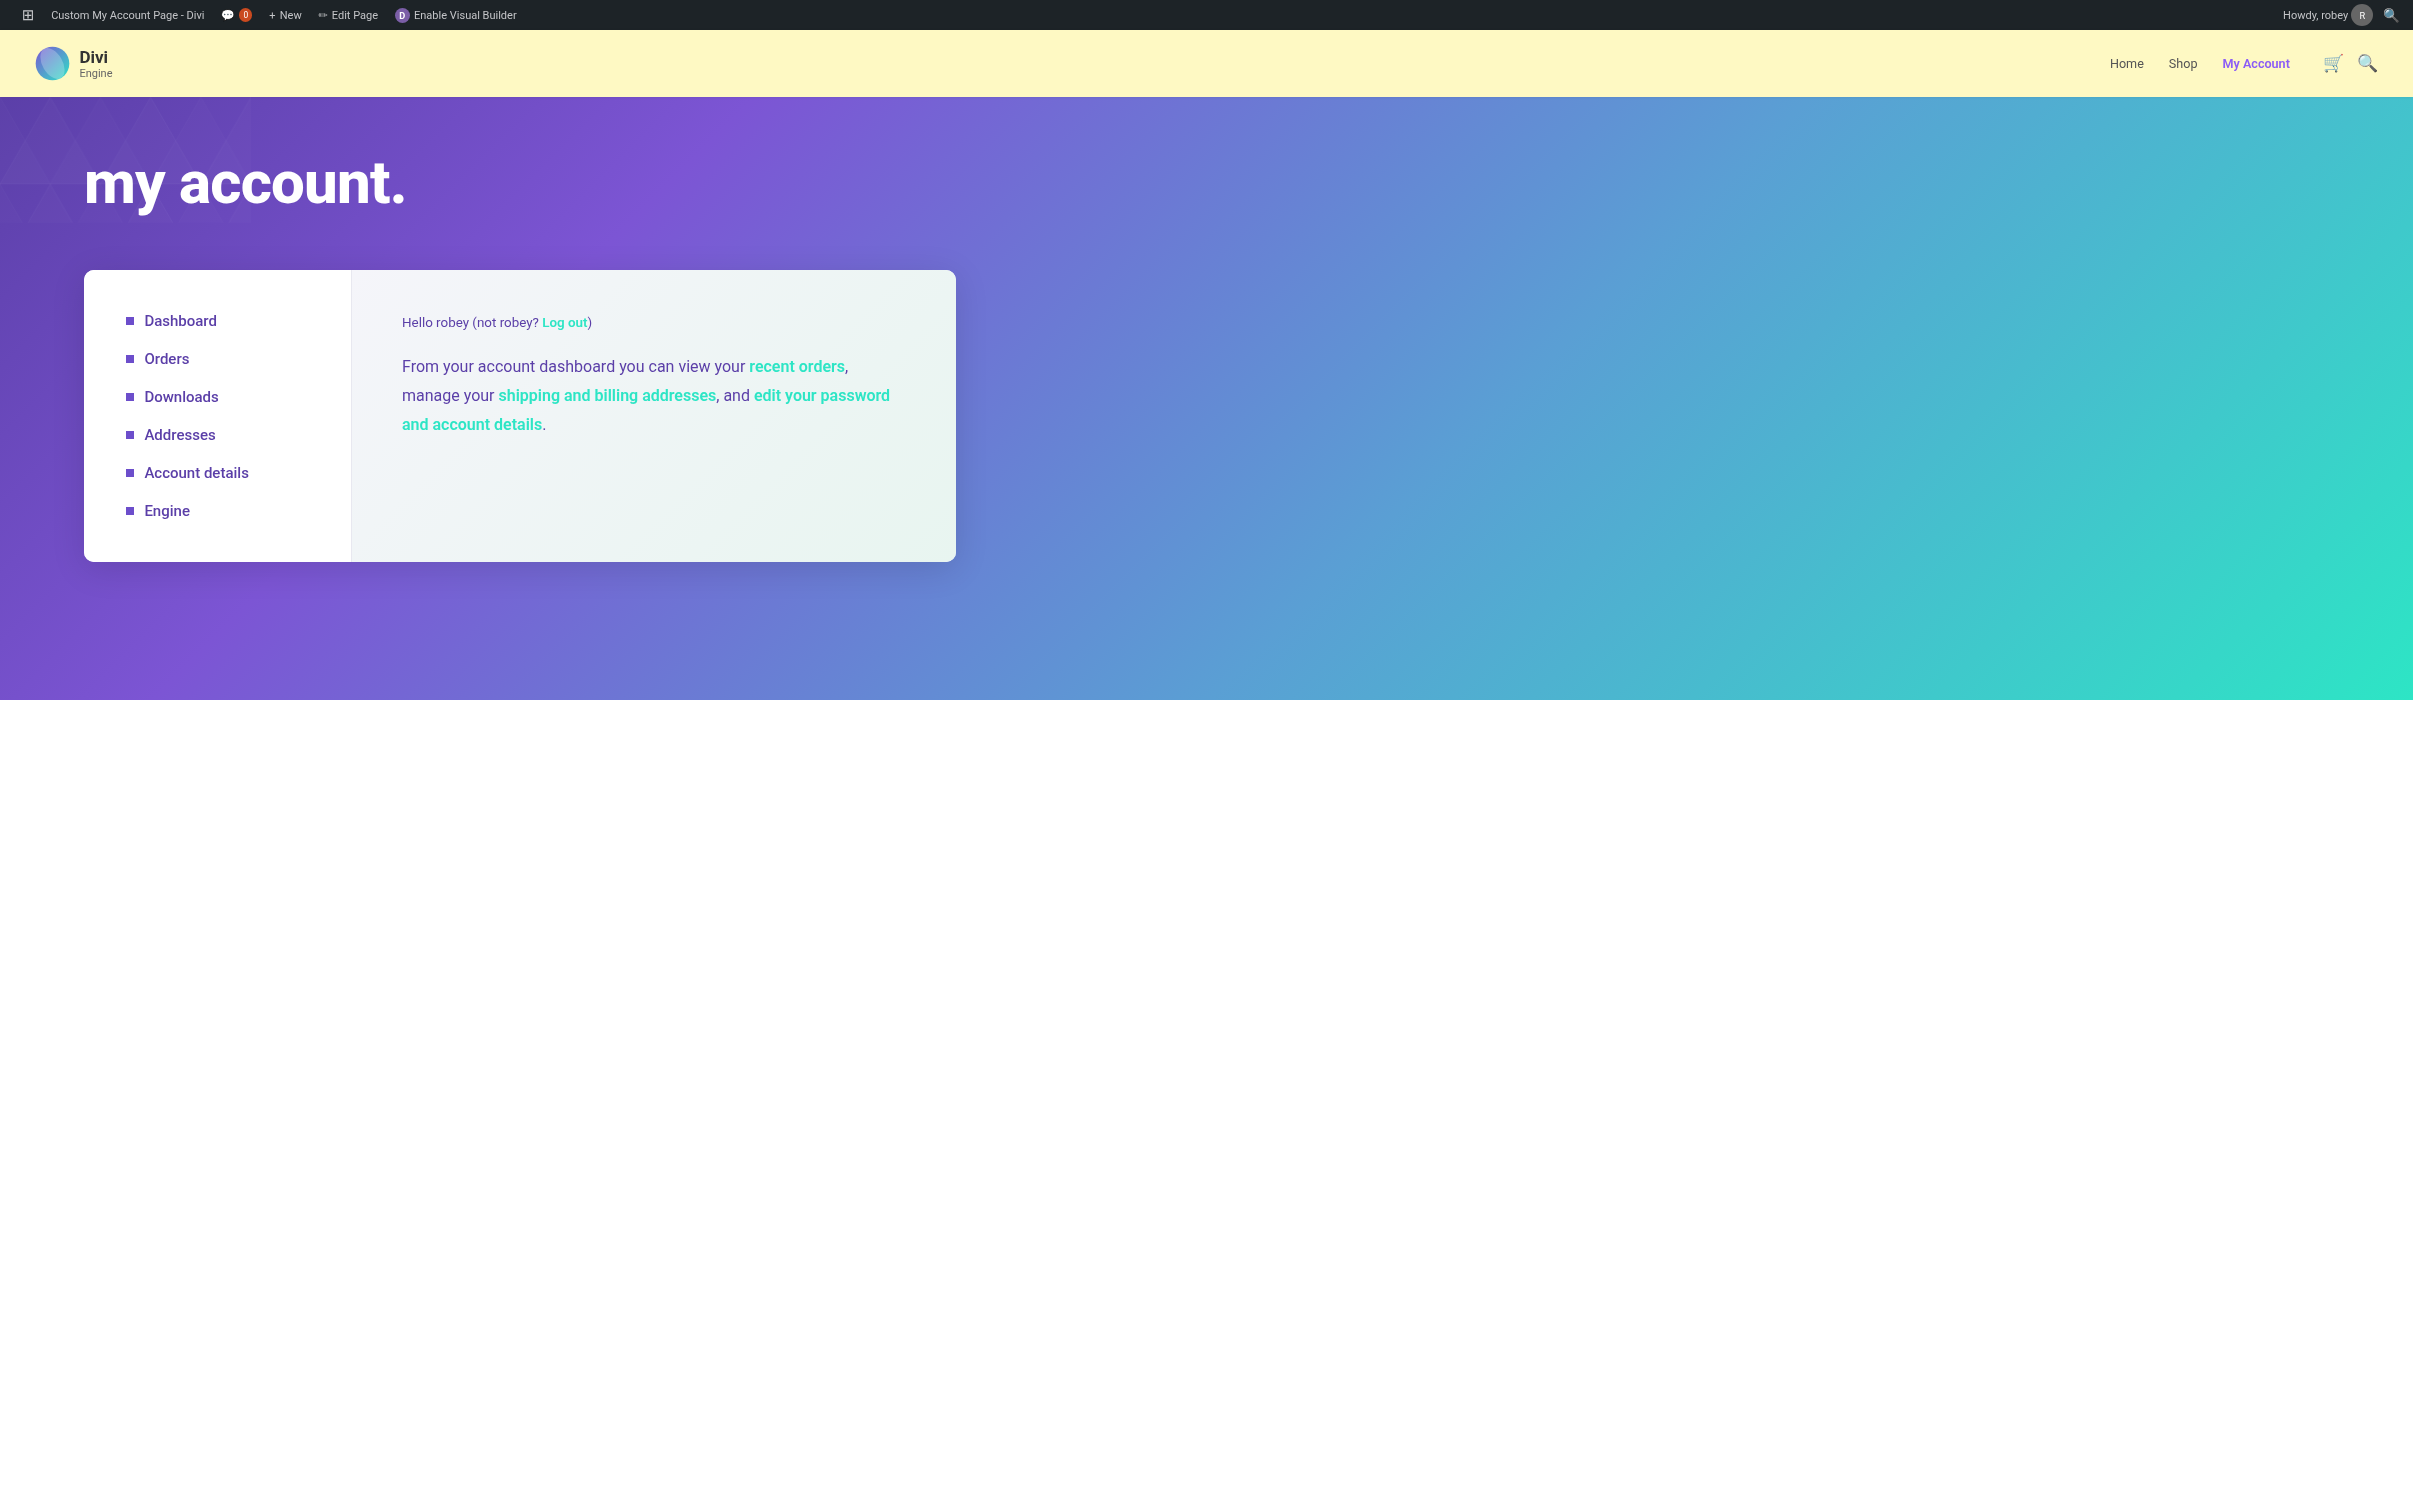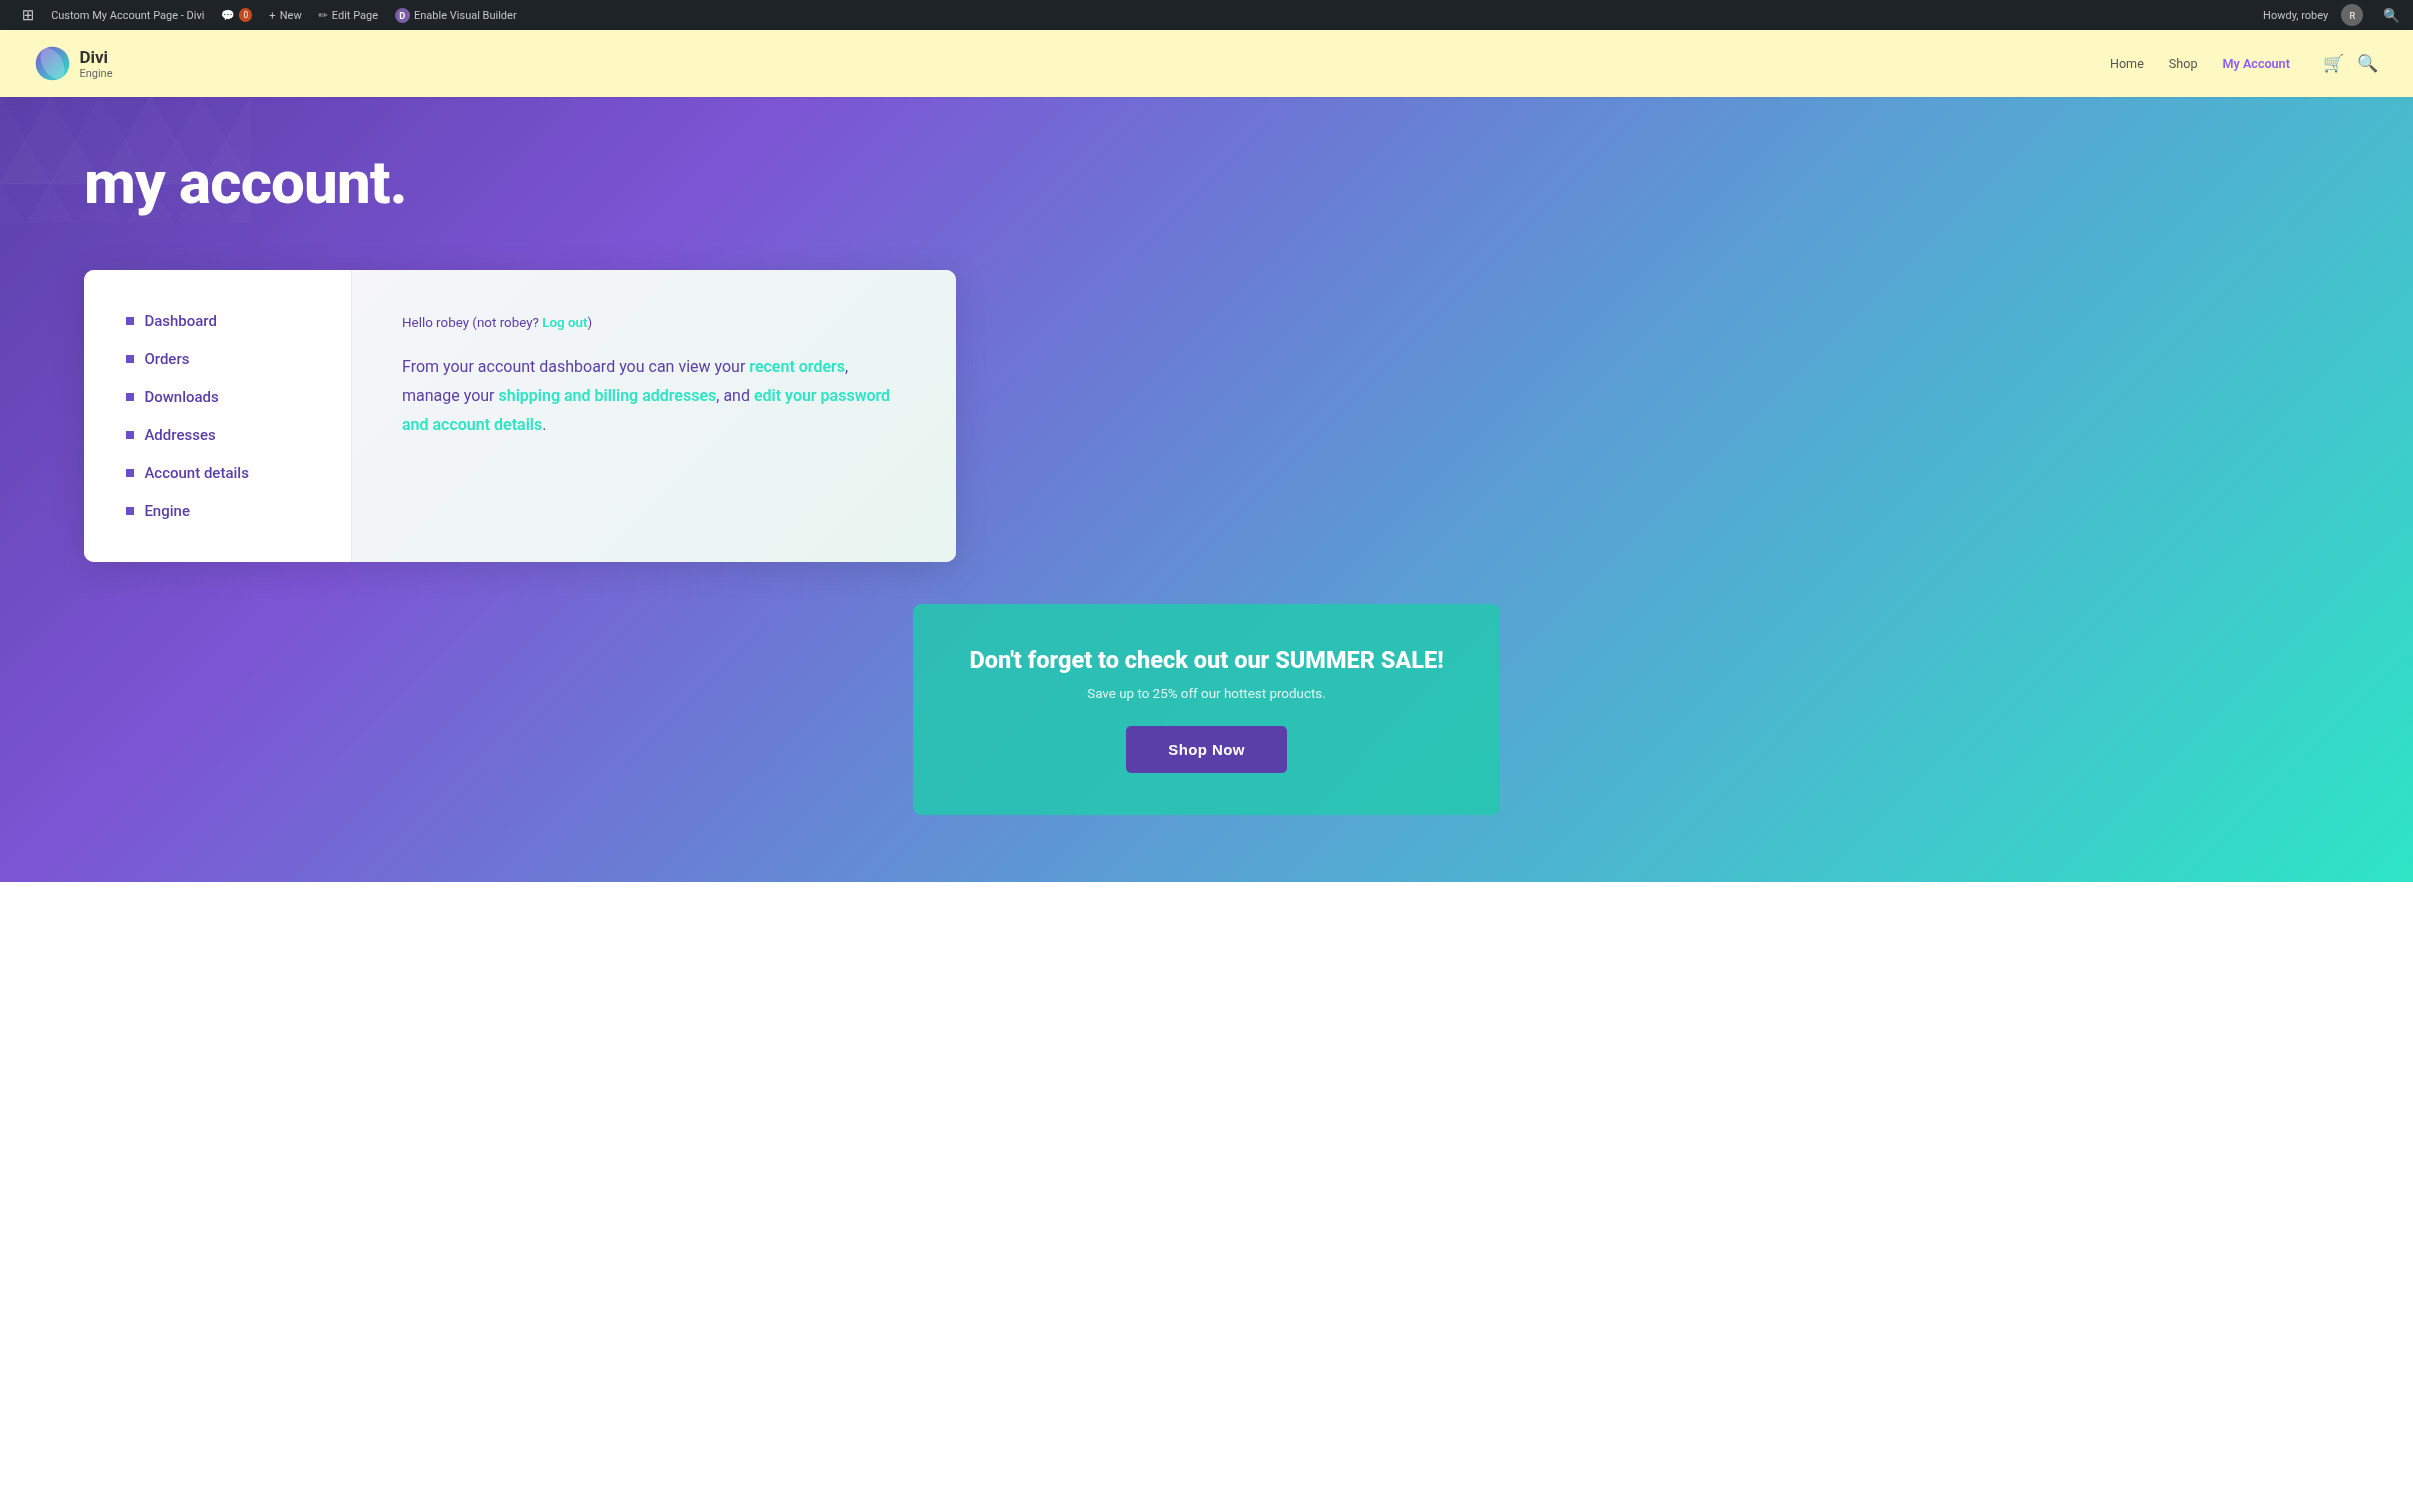--- a/index.html
+++ b/index.html
@@ -29,21 +29,21 @@
       gap: 4.2px;
       padding: 0 8.4px;
       height: 30px;
       color: #c3c4c7;
       cursor: pointer;
       white-space: nowrap;
     }
     .admin-bar-right {
       display: flex;
       align-items: center;
-      gap: 13px;
+      gap: 3px;
       color: #c3c4c7;
       font-size: 11px;
     }
     .admin-bar-right .howdy-text { color: #c3c4c7; }
     .admin-avatar {
       width: 22px;
       height: 22px;
       border-radius: 50%;
       background: #666;
       display: inline-flex;
@@ -397,22 +397,17 @@
         <div class="account-main">
           <p class="account-hello">
             <span>Hello robey (not robey? </span><a class="logout-link">Log out</a><span>)</span>
           </p>
           <p class="account-desc">
             <span>From your account dashboard you can view your </span><a class="link">recent orders</a><span>, manage your </span><a class="link">shipping and billing addresses</a><span>, and </span><a class="link">edit your password and account details</a><span>.</span>
           </p>
         </div>
       </div>
 
-      <div id="sale-banner">
-        <h2 class="sale-title">Don't forget to check out our SUMMER SALE!</h2>
-        <p class="sale-subtitle">Save up to 25% off our hottest products.</p>
-        <button class="shop-now-btn">Shop Now</button>
-      </div>
 
     </div>
   </section>
 </main>
 
 
 </body></html>

